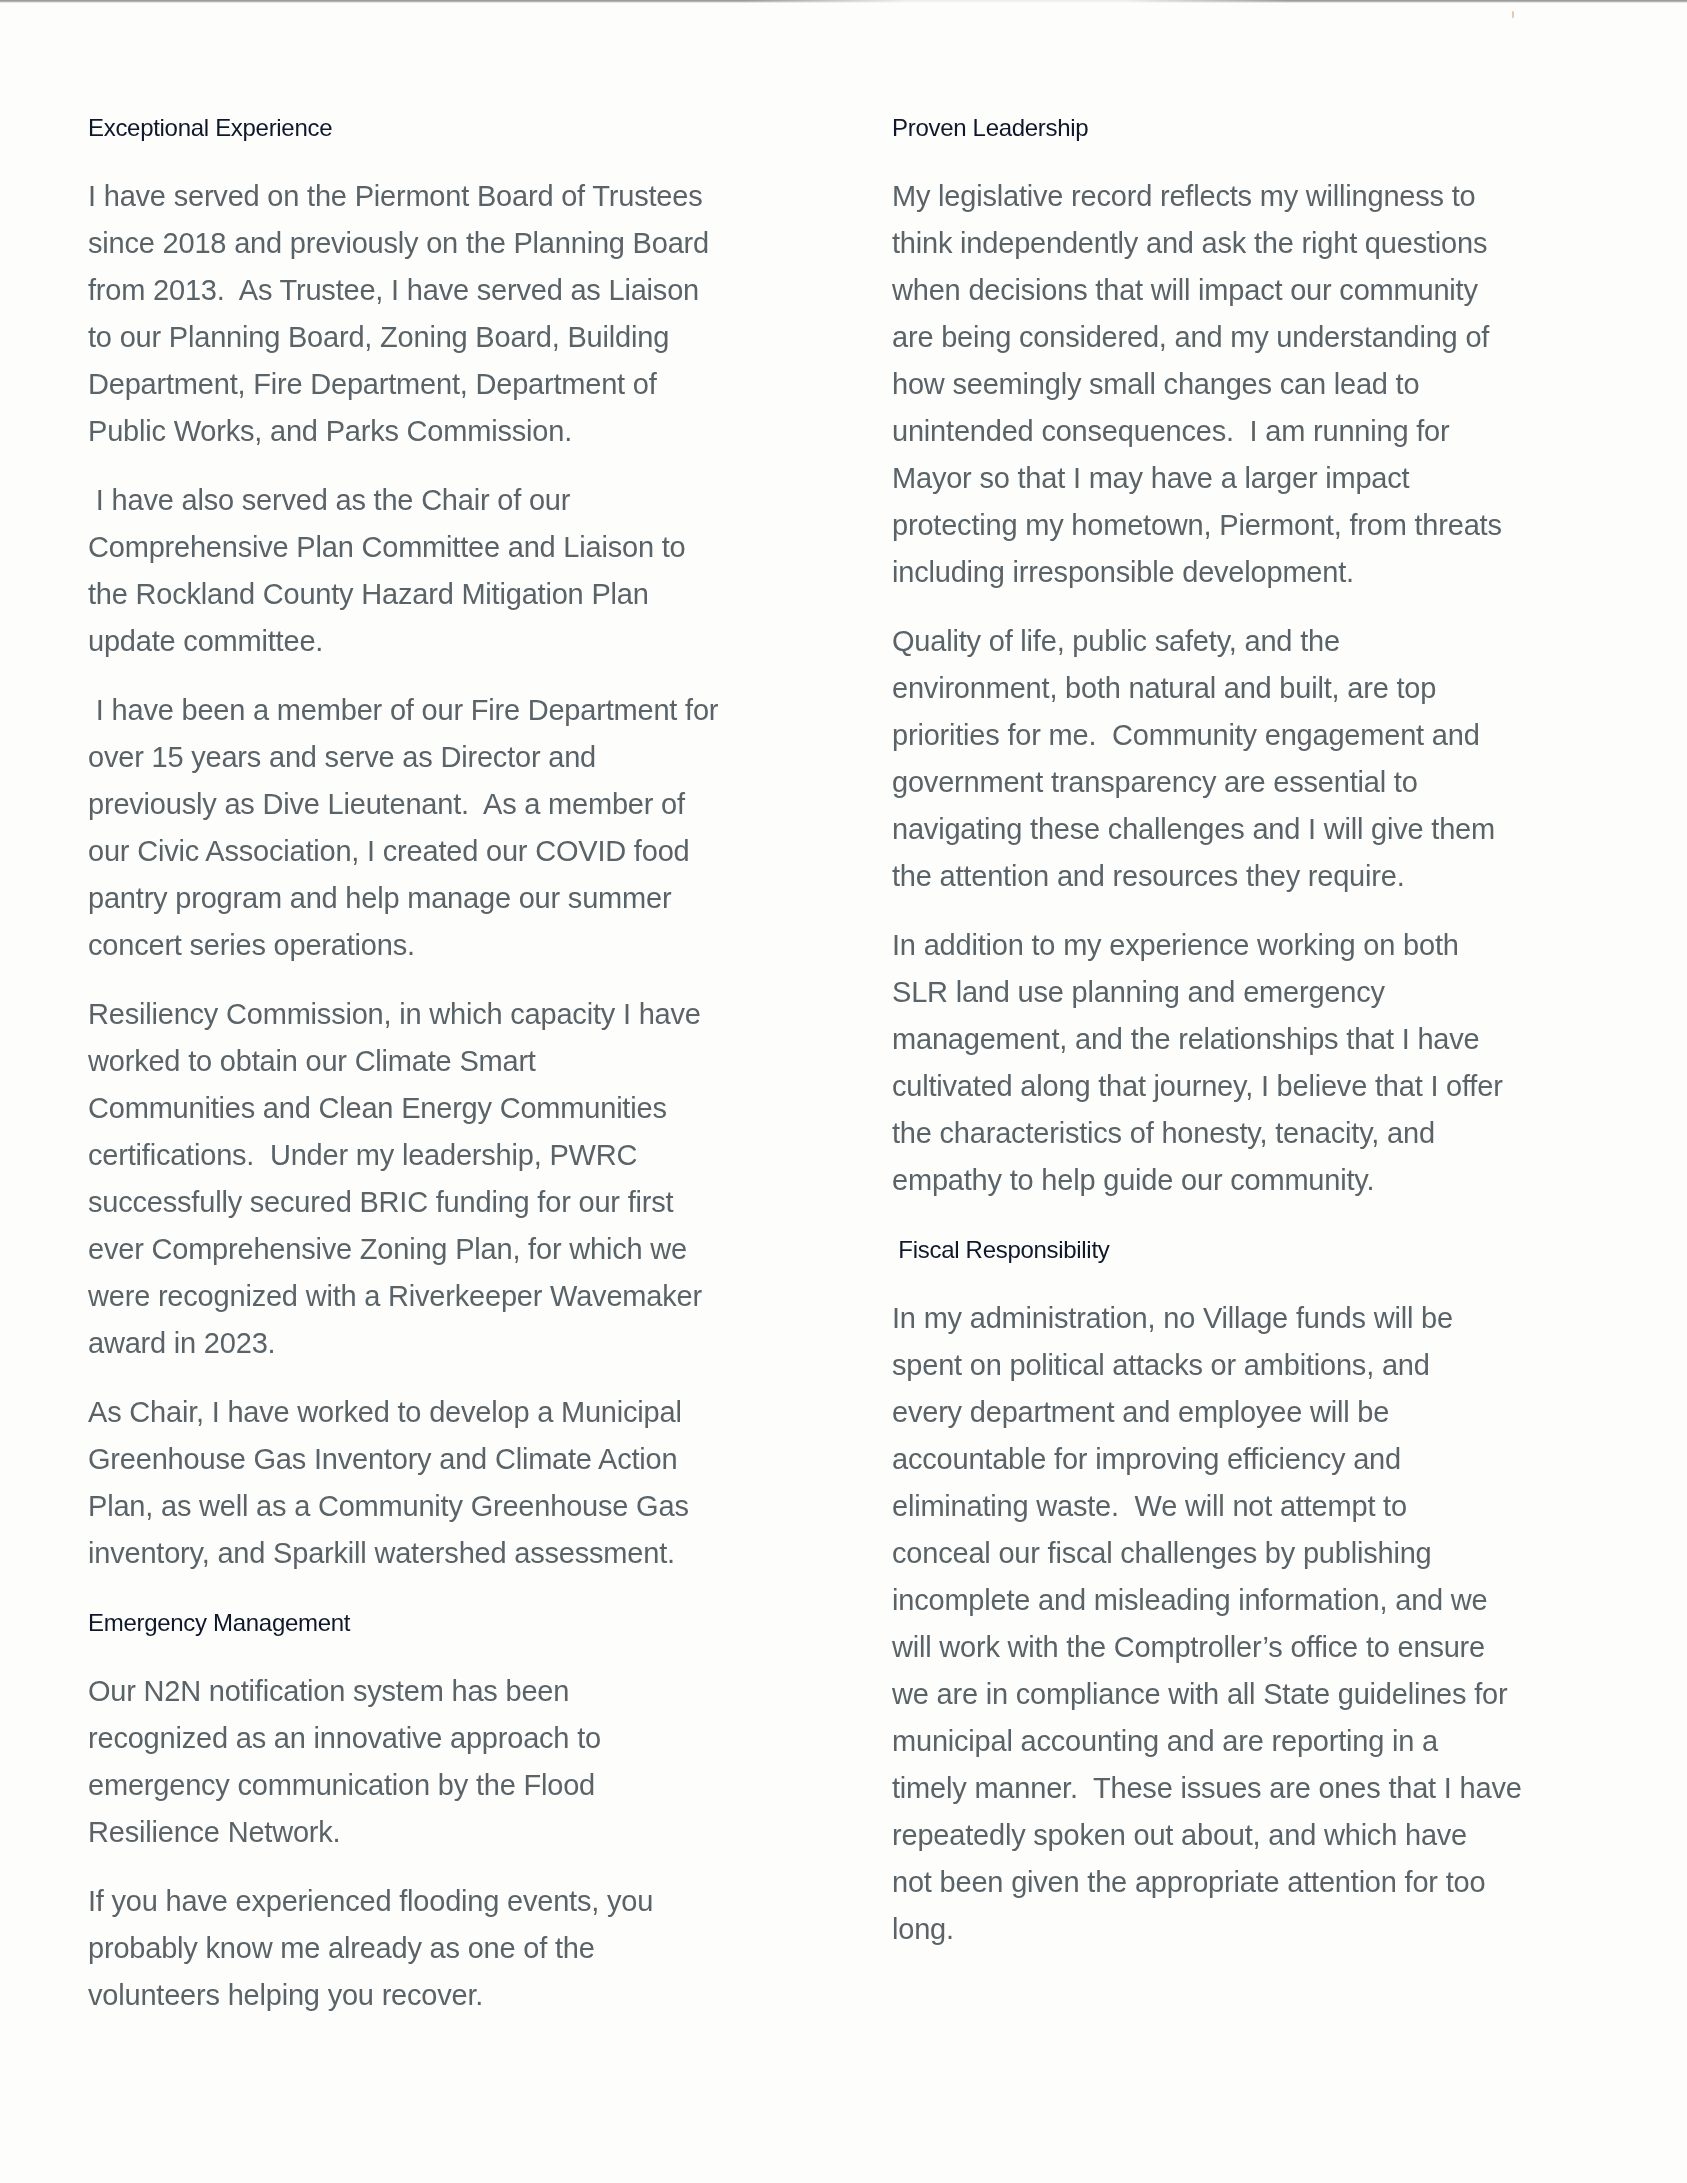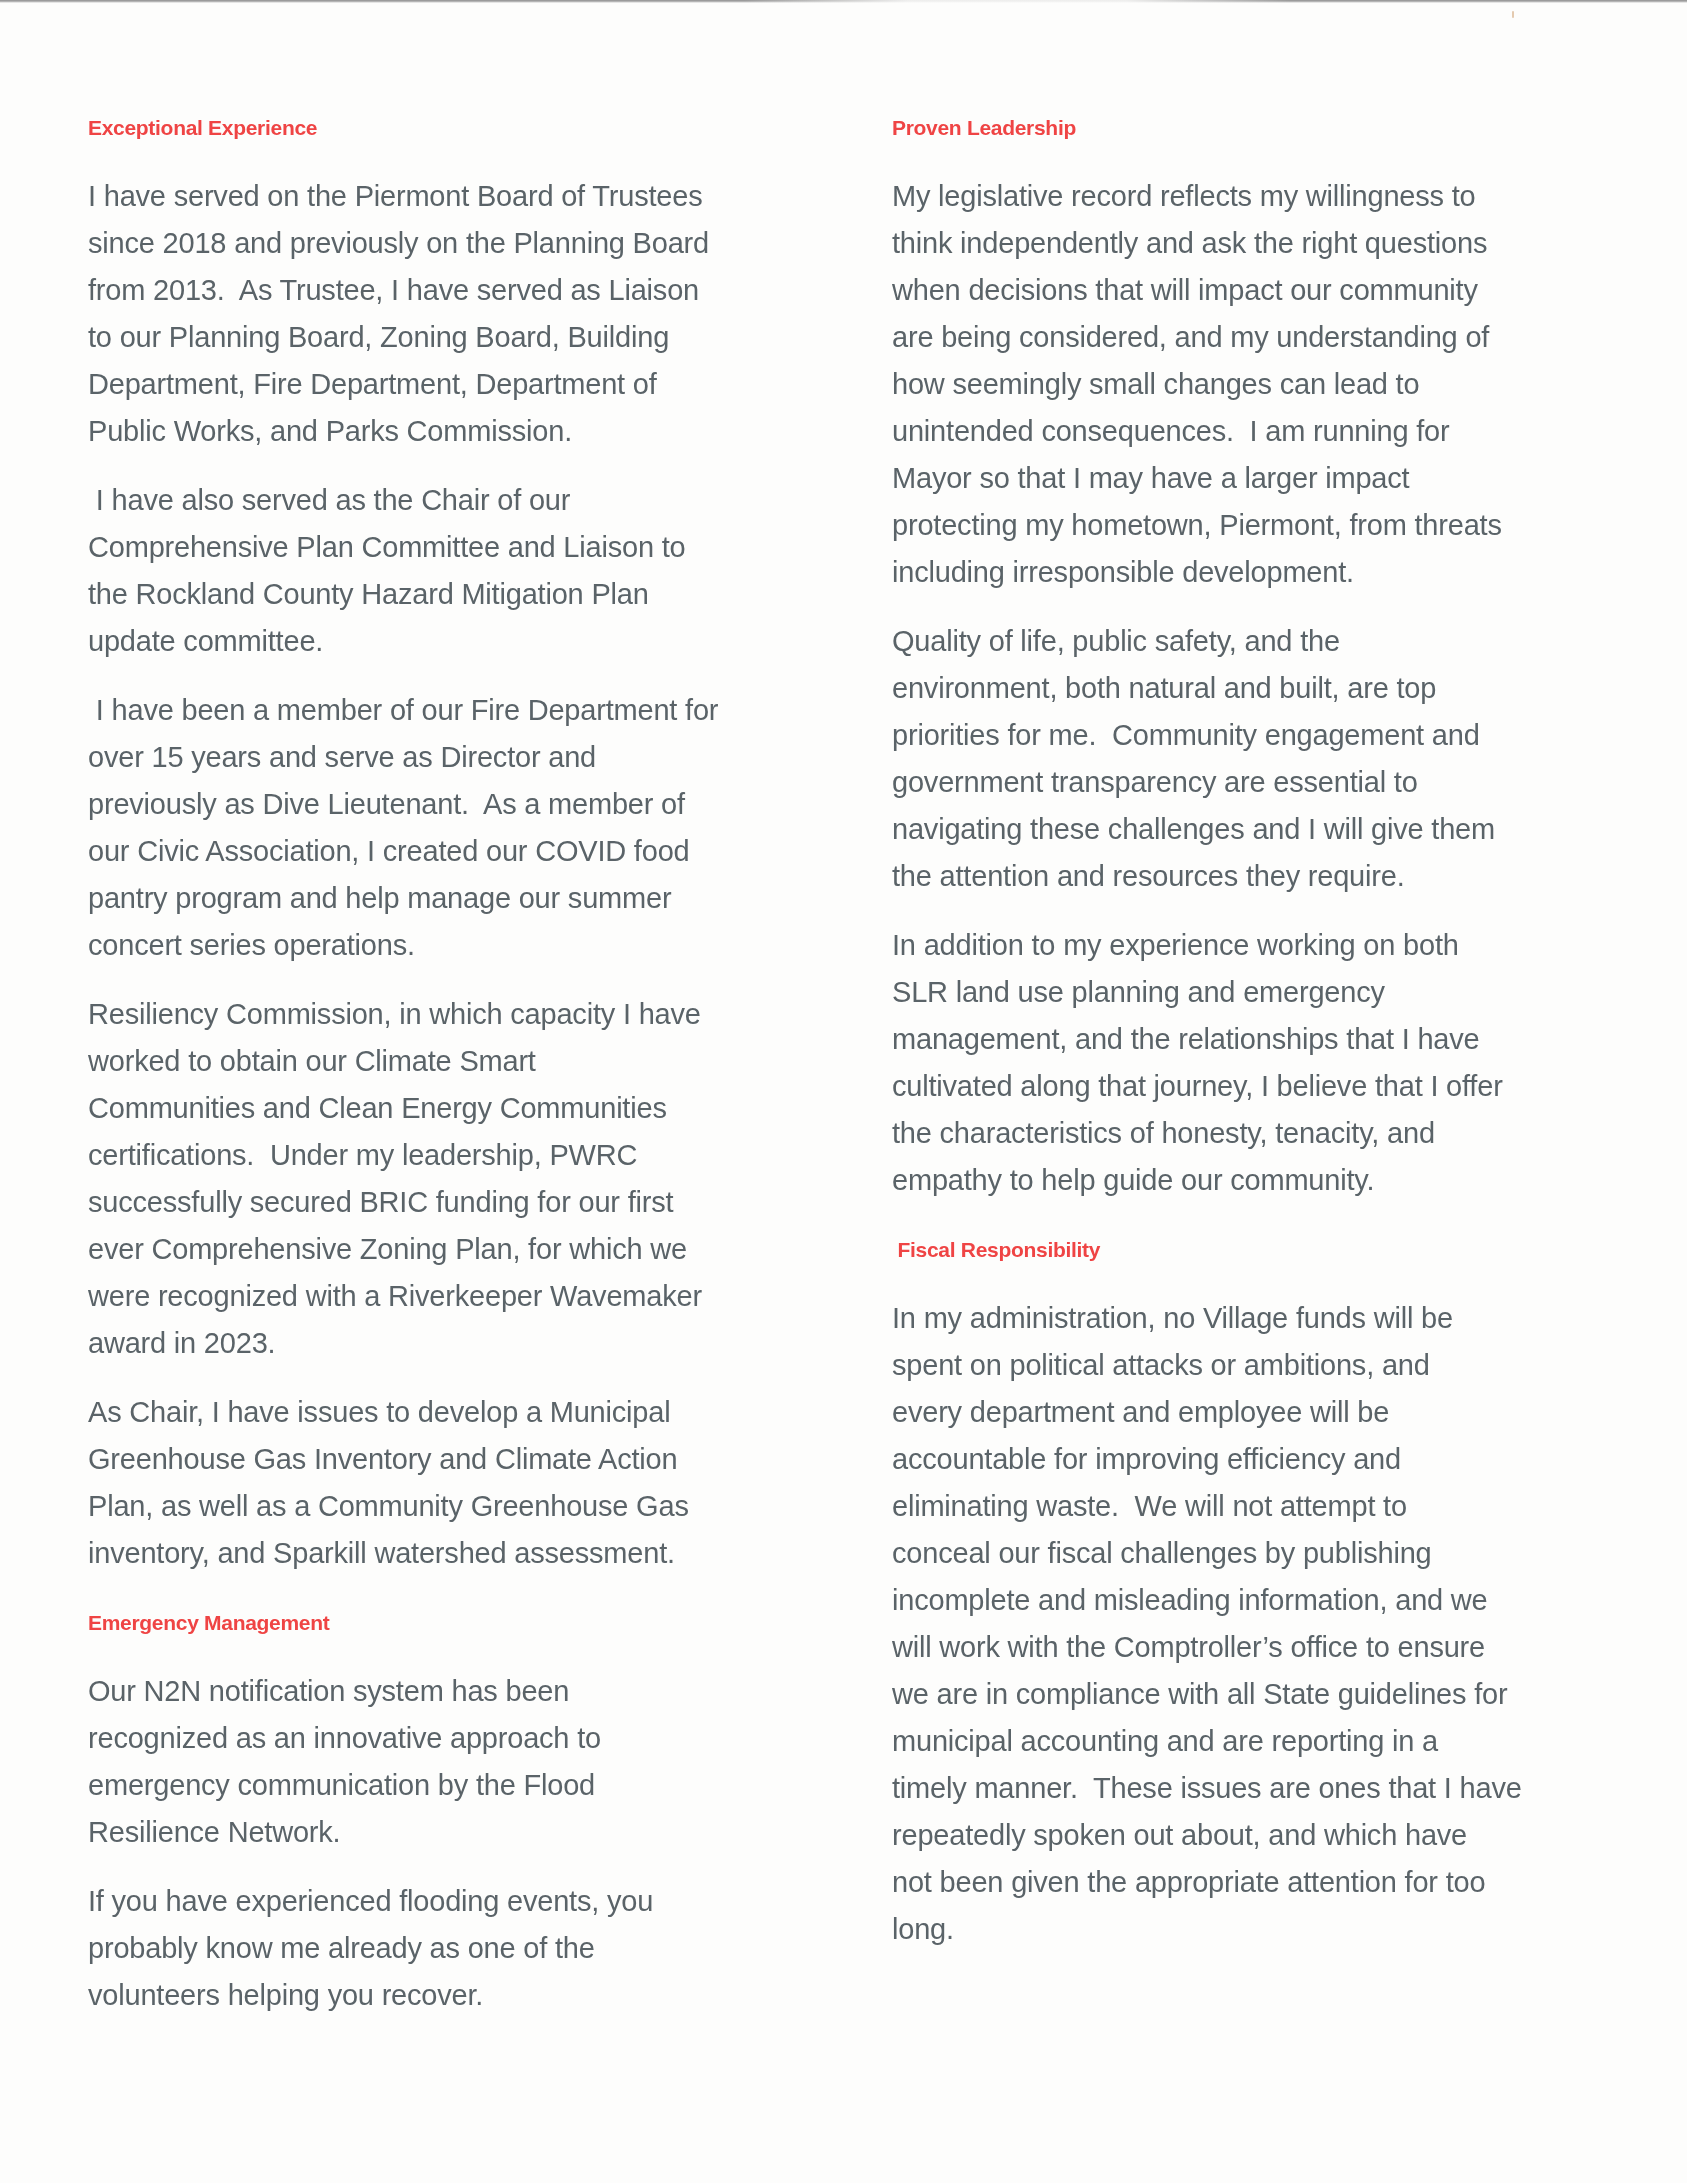--- a/index.html
+++ b/index.html
@@ -44,24 +44,24 @@
       position: absolute;
       top: 104px;
       width: 724px;
     }
     .column.left { left: 88px; }
     .column.right { left: 892px; }
 
     .block { margin: 0 0 22px 0; }
 
     .heading {
-      font-weight: bold;
-      font-size: 21px;
+      font-weight: normal;
+      font-size: 24px;
       line-height: 47px;
-      color: #ef4444;
+      color: #0f172a;
       white-space: pre;
       letter-spacing: -0.3px;
     }
     .para .line {
       font-size: 29px;
       line-height: 47px;
       color: #5a6368;
       white-space: pre;
       letter-spacing: -0.2px;
       display: block;
@@ -102,21 +102,21 @@
       <span class="line">Resiliency Commission, in which capacity I have</span>
       <span class="line">worked to obtain our Climate Smart</span>
       <span class="line">Communities and Clean Energy Communities</span>
       <span class="line">certifications.  Under my leadership, PWRC</span>
       <span class="line">successfully secured BRIC funding for our first</span>
       <span class="line">ever Comprehensive Zoning Plan, for which we</span>
       <span class="line">were recognized with a Riverkeeper Wavemaker</span>
       <span class="line">award in 2023.</span>
     </div>
     <div class="para block">
-      <span class="line">As Chair, I have issues to develop a Municipal</span>
+      <span class="line">As Chair, I have worked to develop a Municipal</span>
       <span class="line">Greenhouse Gas Inventory and Climate Action</span>
       <span class="line">Plan, as well as a Community Greenhouse Gas</span>
       <span class="line">inventory, and Sparkill watershed assessment.</span>
     </div>
     <div class="heading block">Emergency Management</div>
     <div class="para block">
       <span class="line">Our N2N notification system has been</span>
       <span class="line">recognized as an innovative approach to</span>
       <span class="line">emergency communication by the Flood</span>
       <span class="line">Resilience Network.</span>

